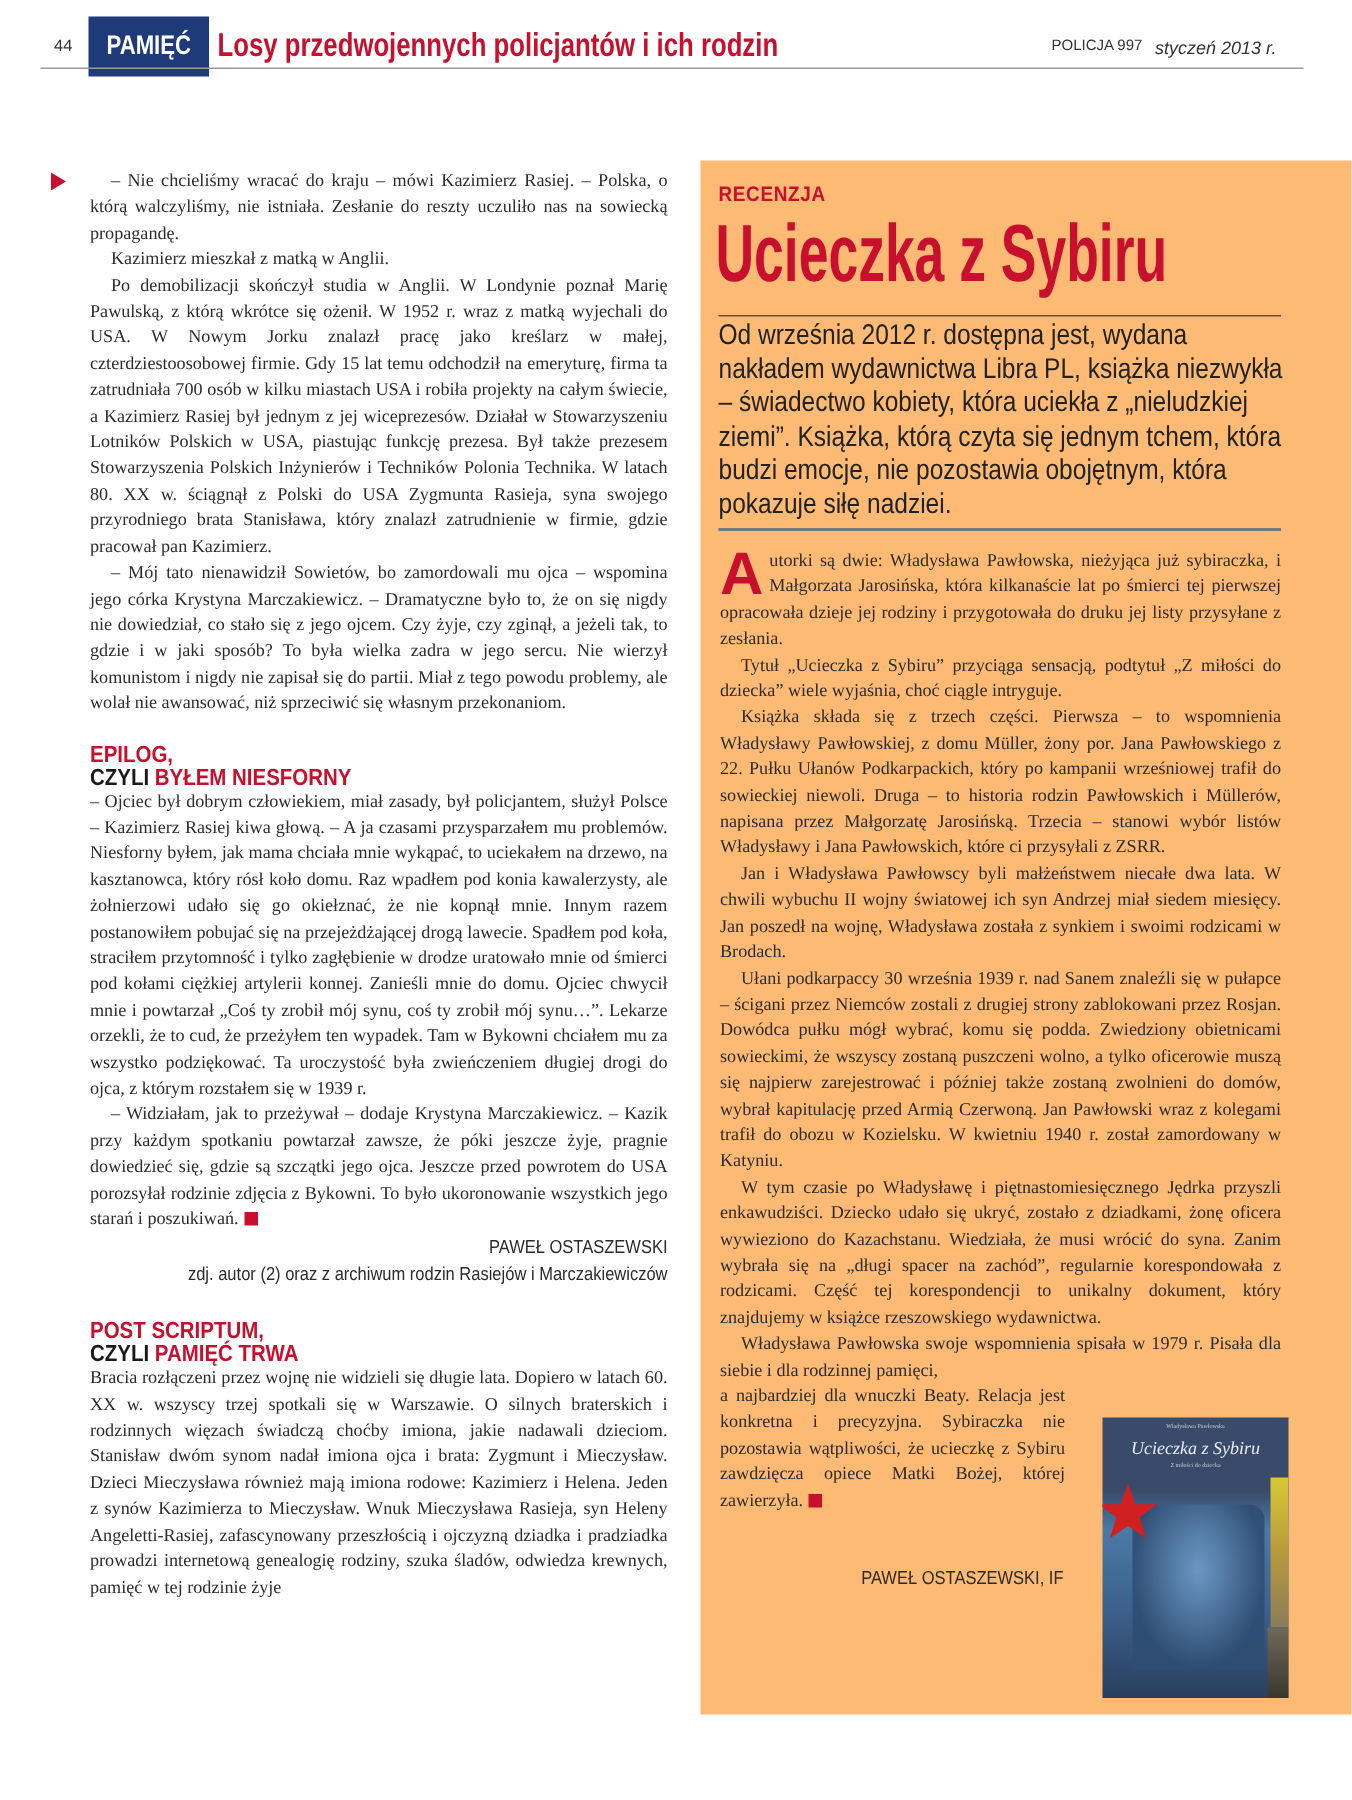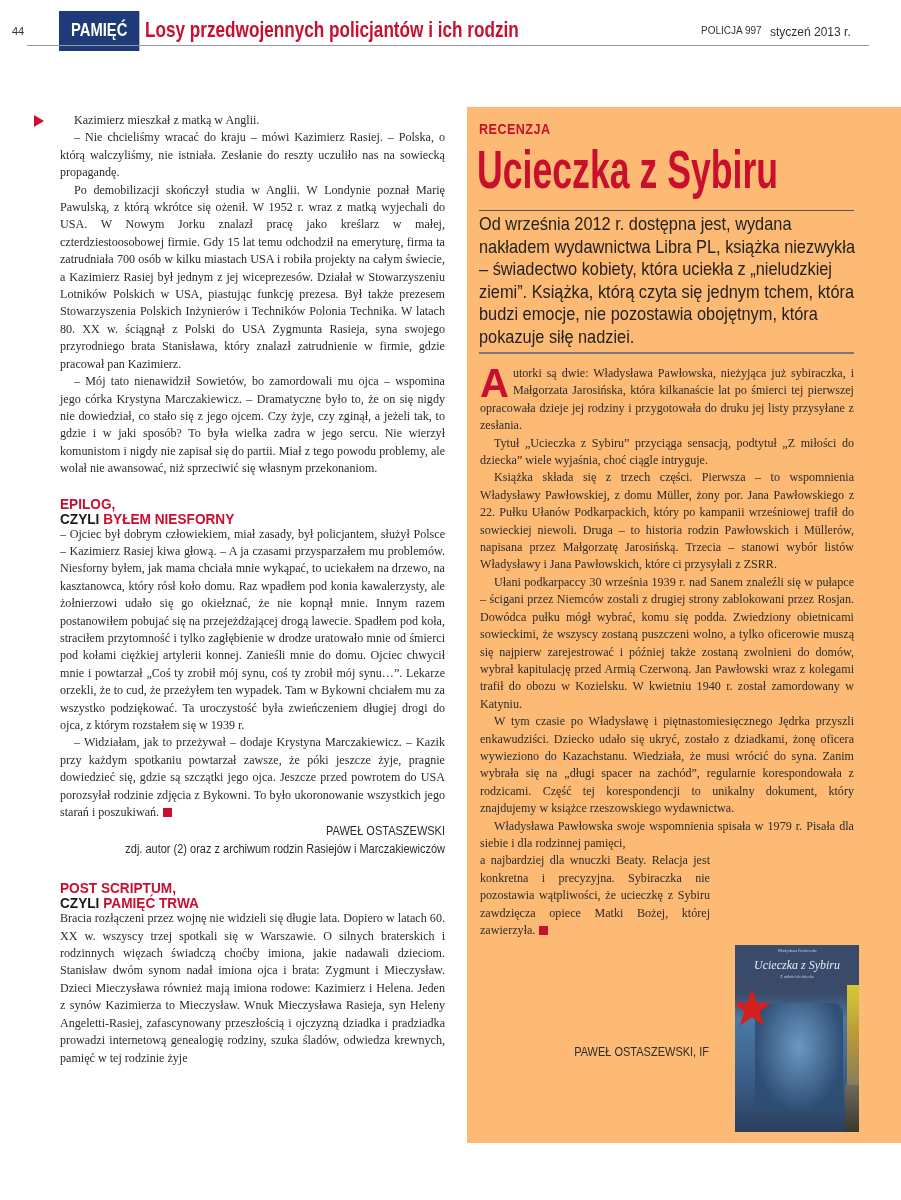--- a/index.html
+++ b/index.html
@@ -1,28 +1,28 @@
 <!DOCTYPE html>
 <html><head>
 <meta charset="utf-8">
 <style>
   html, body { margin:0; padding:0; background:#ffffff; }
   body { width:901px; height:1200px; position:relative; overflow:hidden; color:#2b2b2b; }
   .serif { font-family:"Liberation Serif","DejaVu Serif",serif; }
   .sans { font-family:"Liberation Sans","DejaVu Sans",sans-serif; }
 
   
-  .page-num { position:absolute; left:12px; top:25px; font-size:11px; color:#333; }
+  .page-num { position:absolute; left:36px; top:25px; font-size:11px; color:#333; }
   .section-box { position:absolute; left:59px; top:11px; width:80px; height:40px; background:#1e3a78;
                  color:#fff; font-weight:bold; font-size:18px; letter-spacing:0px; text-align:center; line-height:38px;
                  transform:scaleX(0.82); transform-origin:left; width:98px; }
   .header-title { position:absolute; left:145px; top:17px; font-size:22px; font-weight:bold; color:#c8102e;
                   transform:scaleX(0.78); transform-origin:left; white-space:nowrap; }
   .header-mag { position:absolute; left:701px; top:25px; font-size:10px; color:#333; }
-  .header-date { position:absolute; left:770px; top:25px; font-size:12px; color:#333; }
+  .header-date { position:absolute; left:770px; top:25px; font-size:12px; font-style:italic; color:#333; }
   .header-rule { position:absolute; left:27px; top:45px; width:842px; height:1px; background:#9a9a9a; }
 
   
   .left-col { position:absolute; left:60px; top:112px; width:385px; font-size:12.1px; line-height:17.4px; text-align:justify; }
   .left-col p { margin:0; text-indent:14px; hyphens:auto; }
   .left-col p.noindent { text-indent:0; }
   .marker { position:absolute; left:34px; top:115px; width:0; height:0; border-top:6px solid transparent;
             border-bottom:6px solid transparent; border-left:10px solid #c8102e; }
   .subhead { font-size:15.5px; font-weight:bold; line-height:15px; margin-top:18px; transform:scaleX(0.88); transform-origin:left;
              white-space:nowrap; }
@@ -69,22 +69,22 @@
 
 <div class="page-num sans">44</div>
 <div class="section-box sans">PAMIĘĆ</div>
 <div class="header-title sans">Losy przedwojennych policjantów i ich rodzin</div>
 <div class="header-mag sans">POLICJA 997</div>
 <div class="header-date sans">styczeń 2013 r.</div>
 <div class="header-rule"></div>
 
 <div class="marker"></div>
 <div class="left-col serif">
+  <p>– Nie chcieliśmy wracać do kraju – mówi Kazimierz Rasiej. – Polska, o którą walczyliśmy, nie istniała. Zesłanie do reszty uczuliło nas na sowiecką propagandę.</p>
   <p>Kazimierz mieszkał z matką w Anglii.</p>
-  <p>– Nie chcieliśmy wracać do kraju – mówi Kazimierz Rasiej. – Polska, o którą walczyliśmy, nie istniała. Zesłanie do reszty uczuliło nas na sowiecką propagandę.</p>
   <p>Po demobilizacji skończył studia w Anglii. W Londynie poznał Marię Pawulską, z którą wkrótce się ożenił. W 1952 r. wraz z matką wyjechali do USA. W Nowym Jorku znalazł pracę jako kreślarz w małej, czterdziestoosobowej firmie. Gdy 15 lat temu odchodził na emeryturę, firma ta zatrudniała 700 osób w kilku miastach USA i robiła projekty na całym świecie, a Kazimierz Rasiej był jednym z jej wiceprezesów. Działał w Stowarzyszeniu Lotników Polskich w USA, piastując funkcję prezesa. Był także prezesem Stowarzyszenia Polskich Inżynierów i Techników Polonia Technika. W latach 80. XX w. ściągnął z Polski do USA Zygmunta Rasieja, syna swojego przyrodniego brata Stanisława, który znalazł zatrudnienie w firmie, gdzie pracował pan Kazimierz.</p>
   <p>– Mój tato nienawidził Sowietów, bo zamordowali mu ojca – wspomina jego córka Krystyna Marczakiewicz. – Dramatyczne było to, że on się nigdy nie dowiedział, co stało się z jego ojcem. Czy żyje, czy zginął, a jeżeli tak, to gdzie i w jaki sposób? To była wielka zadra w jego sercu. Nie wierzył komunistom i nigdy nie zapisał się do partii. Miał z tego powodu problemy, ale wolał nie awansować, niż sprzeciwić się własnym przekonaniom.</p>
 
   <div class="subhead sans">
     <div class="red">EPILOG,</div>
     <div><span class="black">CZYLI </span><span class="red">BYŁEM NIESFORNY</span></div>
   </div>
   <p class="noindent">– Ojciec był dobrym człowiekiem, miał zasady, był policjantem, służył Polsce – Kazimierz Rasiej kiwa głową. – A ja czasami przysparzałem mu problemów. Niesforny byłem, jak mama chciała mnie wykąpać, to uciekałem na drzewo, na kasztanowca, który rósł koło domu. Raz wpadłem pod konia kawalerzysty, ale żołnierzowi udało się go okiełznać, że nie kopnął mnie. Innym razem postanowiłem pobujać się na przejeżdżającej drogą lawecie. Spadłem pod koła, straciłem przytomność i tylko zagłębienie w drodze uratowało mnie od śmierci pod kołami ciężkiej artylerii konnej. Zanieśli mnie do domu. Ojciec chwycił mnie i powtarzał „Coś ty zrobił mój synu, coś ty zrobił mój synu…”. Lekarze orzekli, że to cud, że przeżyłem ten wypadek. Tam w Bykowni chciałem mu za wszystko podziękować. Ta uroczystość była zwieńczeniem długiej drogi do ojca, z którym rozstałem się w 1939 r.</p>
   <p><span>– Widziałam, jak to przeżywał – dodaje Krystyna Marczakiewicz. – Kazik przy każdym spotkaniu powtarzał zawsze, że póki jeszcze żyje, pragnie dowiedzieć się, gdzie są szczątki jego ojca. Jeszcze przed powrotem do USA porozsyłał rodzinie zdjęcia z Bykowni. To było ukoronowanie wszystkich jego starań i poszukiwań.</span><span class="endmark"></span></p>
   <div class="author-line sans">PAWEŁ OSTASZEWSKI</div>
@@ -101,20 +101,21 @@
   <div class="rev-kicker sans">RECENZJA</div>
   <div class="rev-title sans">Ucieczka z Sybiru</div>
   <div class="rev-rule1"></div>
   <div class="rev-lead sans">Od września 2012 r. dostępna jest, wydana nakładem wydawnictwa Libra PL, książka niezwykła – świadectwo kobiety, która uciekła z „nieludzkiej ziemi”. Książka, którą czyta się jednym tchem, która budzi emocje, nie pozostawia obojętnym, która pokazuje siłę nadziei.</div>
   <div class="rev-rule2"></div>
 
   <div class="rev-body serif">
     <p class="first"><span class="dropcap">A</span><span>utorki są dwie: Władysława Pawłowska, nieżyjąca już sybiraczka, i Małgorzata Jarosińska, która kilkanaście lat po śmierci tej pierwszej opracowała dzieje jej rodziny i przygotowała do druku jej listy przysyłane z zesłania.</span></p>
     <p>Tytuł „Ucieczka z Sybiru” przyciąga sensacją, podtytuł „Z miłości do dziecka” wiele wyjaśnia, choć ciągle intryguje.</p>
     <p>Książka składa się z trzech części. Pierwsza – to wspomnienia Władysławy Pawłowskiej, z domu Müller, żony por. Jana Pawłowskiego z 22. Pułku Ułanów Podkarpackich, który po kampanii wrześniowej trafił do sowieckiej niewoli. Druga – to historia rodzin Pawłowskich i Müllerów, napisana przez Małgorzatę Jarosińską. Trzecia – stanowi wybór listów Władysławy i Jana Pawłowskich, które ci przysyłali z ZSRR.</p>
+    <p>Jan i Władysława Pawłowscy byli małżeństwem niecałe dwa lata. W chwili wybuchu II wojny światowej ich syn Andrzej miał siedem miesięcy. Jan poszedł na wojnę, Władysława została z synkiem i swoimi rodzicami w Brodach.</p>
     <p>Ułani podkarpaccy 30 września 1939 r. nad Sanem znaleźli się w pułapce – ścigani przez Niemców zostali z drugiej strony zablokowani przez Rosjan. Dowódca pułku mógł wybrać, komu się podda. Zwiedziony obietnicami sowieckimi, że wszyscy zostaną puszczeni wolno, a tylko oficerowie muszą się najpierw zarejestrować i później także zostaną zwolnieni do domów, wybrał kapitulację przed Armią Czerwoną. Jan Pawłowski wraz z kolegami trafił do obozu w Kozielsku. W kwietniu 1940 r. został zamordowany w Katyniu.</p>
     <p>W tym czasie po Władysławę i piętnastomiesięcznego Jędrka przyszli enkawudziści. Dziecko udało się ukryć, zostało z dziadkami, żonę oficera wywieziono do Kazachstanu. Wiedziała, że musi wrócić do syna. Zanim wybrała się na „długi spacer na zachód”, regularnie korespondowała z rodzicami. Część tej korespondencji to unikalny dokument, który znajdujemy w książce rzeszowskiego wydawnictwa.</p>
     <p>Władysława Pawłowska swoje wspomnienia spisała w 1979 r. Pisała dla siebie i dla rodzinnej pamięci,</p>
     <p class="first rev-narrow"><span>a najbardziej dla wnuczki Beaty. Relacja jest konkretna i precyzyjna. Sybiraczka nie pozostawia wątpliwości, że ucieczkę z Sybiru zawdzięcza opiece Matki Bożej, której zawierzyła.</span><span class="endmark"></span></p>
   </div>
 
   <div class="rev-author sans">PAWEŁ OSTASZEWSKI, IF</div>
 
   <div class="cover serif">
     <div class="c-loco"></div>

